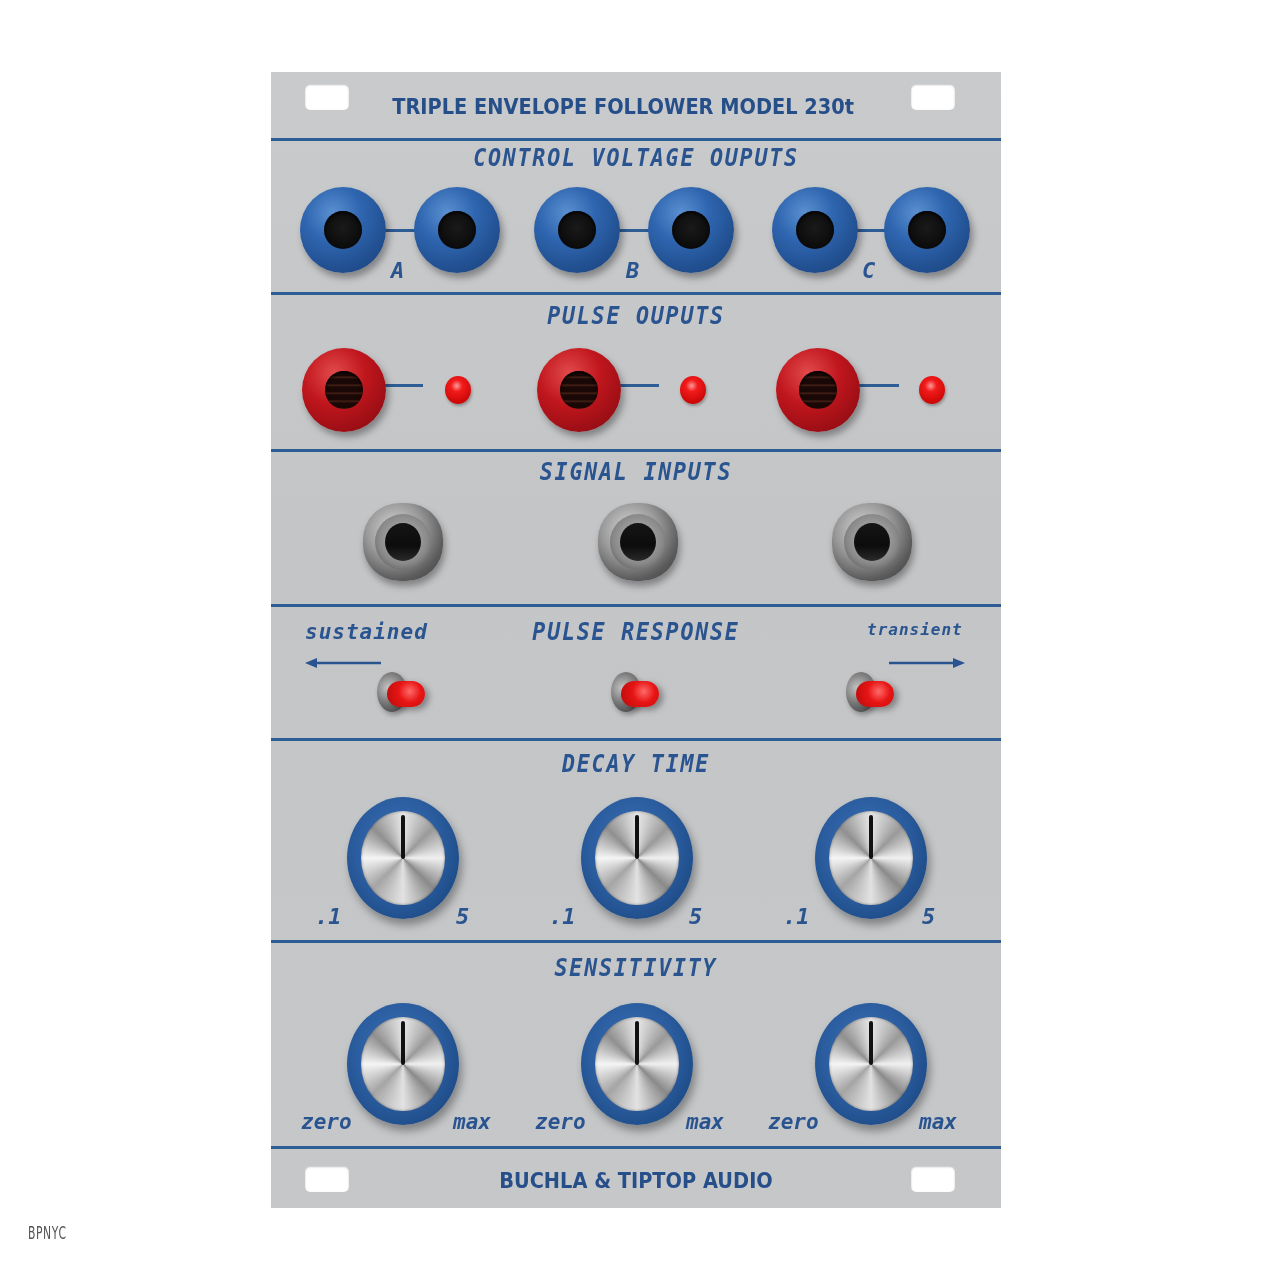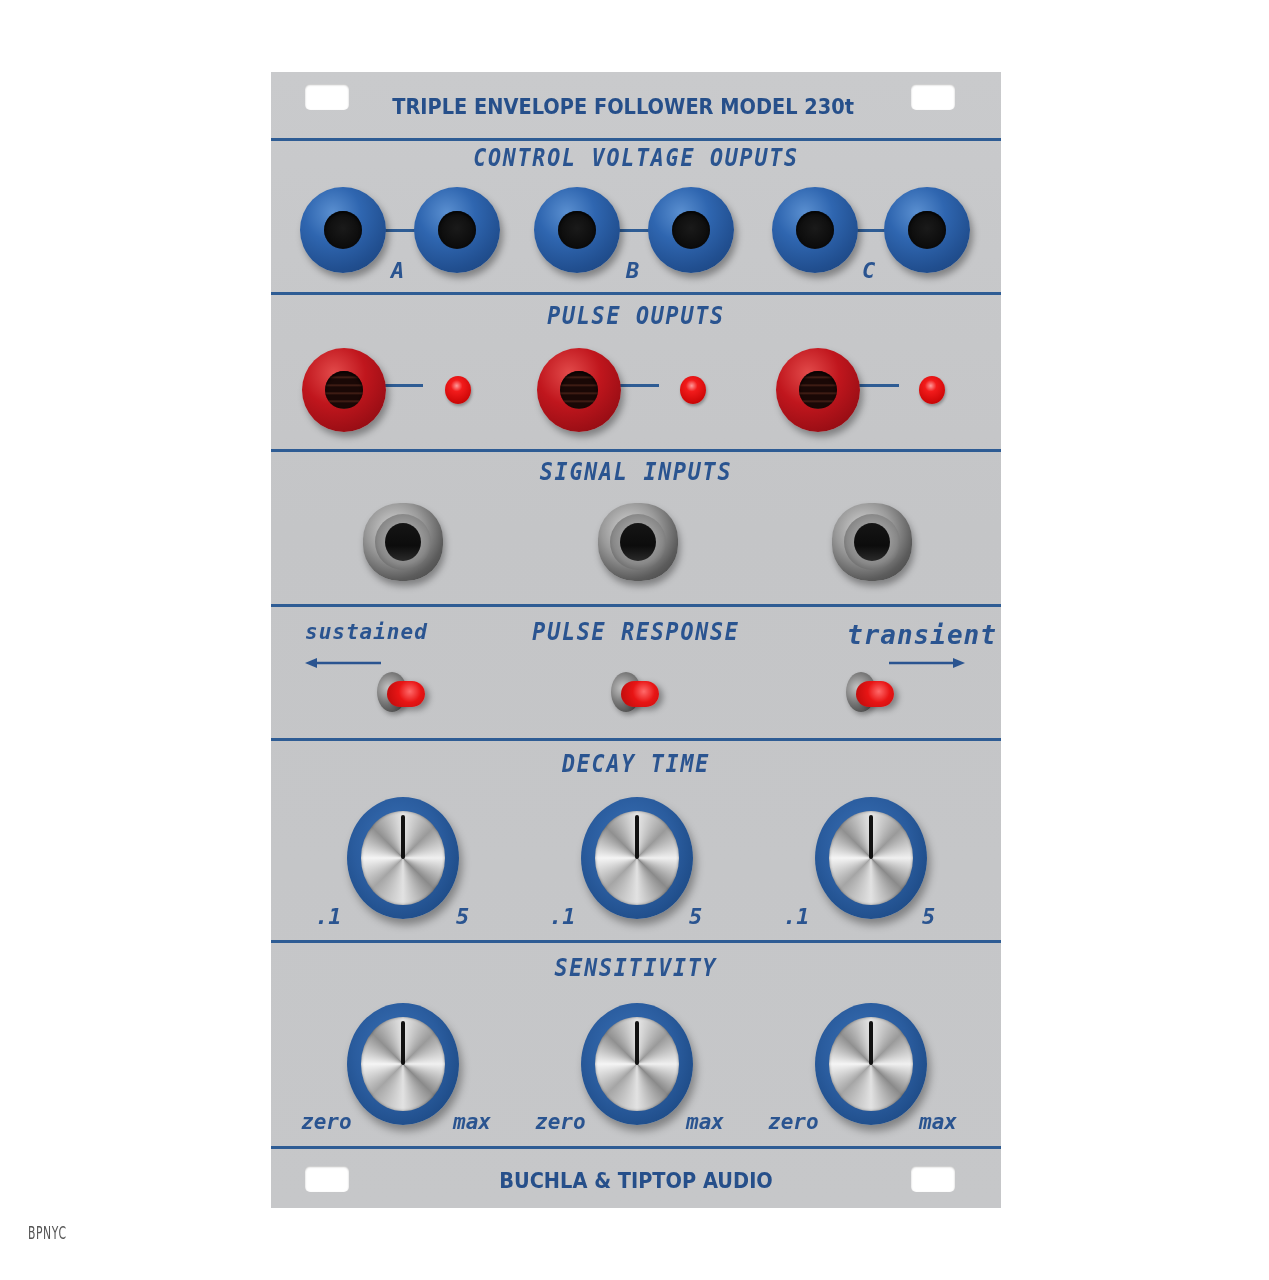--- a/index.html
+++ b/index.html
@@ -99,21 +99,21 @@
   <div class="led" style="left:661px; top:318px;"></div>
 
   <div class="lbl" style="left:0; width:730px; text-align:center; top:386px; font-size:24px;">SIGNAL INPUTS</div>
 
   <div class="jack-metal" style="left:132px; top:470px;"></div>
   <div class="jack-metal" style="left:367px; top:470px;"></div>
   <div class="jack-metal" style="left:601px; top:470px;"></div>
 
   <div class="small" style="left:34px; top:548px; font-size:21px; letter-spacing:1px;">sustained</div>
   <div class="lbl" style="left:0; width:730px; text-align:center; top:546px; font-size:24px;">PULSE RESPONSE</div>
-  <div class="small" style="left:576px; top:548px; font-size:26px; letter-spacing:1px;">transient</div>
+  <div class="small" style="left:596px; top:548px; font-size:16px; letter-spacing:1px;">transient</div>
 
   <div style="position:absolute; left:34px; top:582px; width:76px; height:10px;">
     <svg width="76" height="10" viewBox="0 0 76 10">
         <line x1="8" y1="5" x2="76" y2="5" stroke="#2a5490" stroke-width="2.5"></line>
         <polygon points="0,5 12,0 12,10" fill="#2a5490"></polygon>
       </svg>
   </div>
   <div style="position:absolute; left:618px; top:582px; width:76px; height:10px;">
     <svg width="76" height="10" viewBox="0 0 76 10">
         <line x1="0" y1="5" x2="68" y2="5" stroke="#2a5490" stroke-width="2.5"></line>

